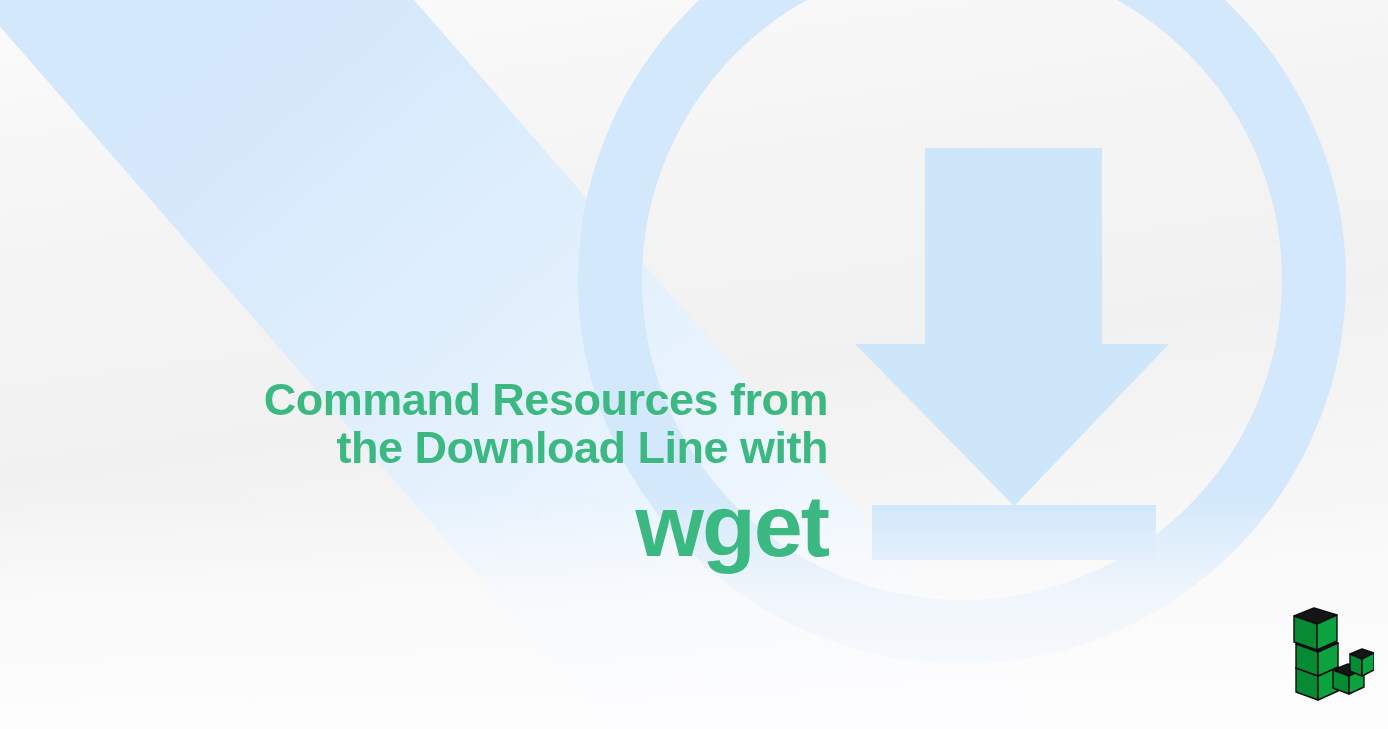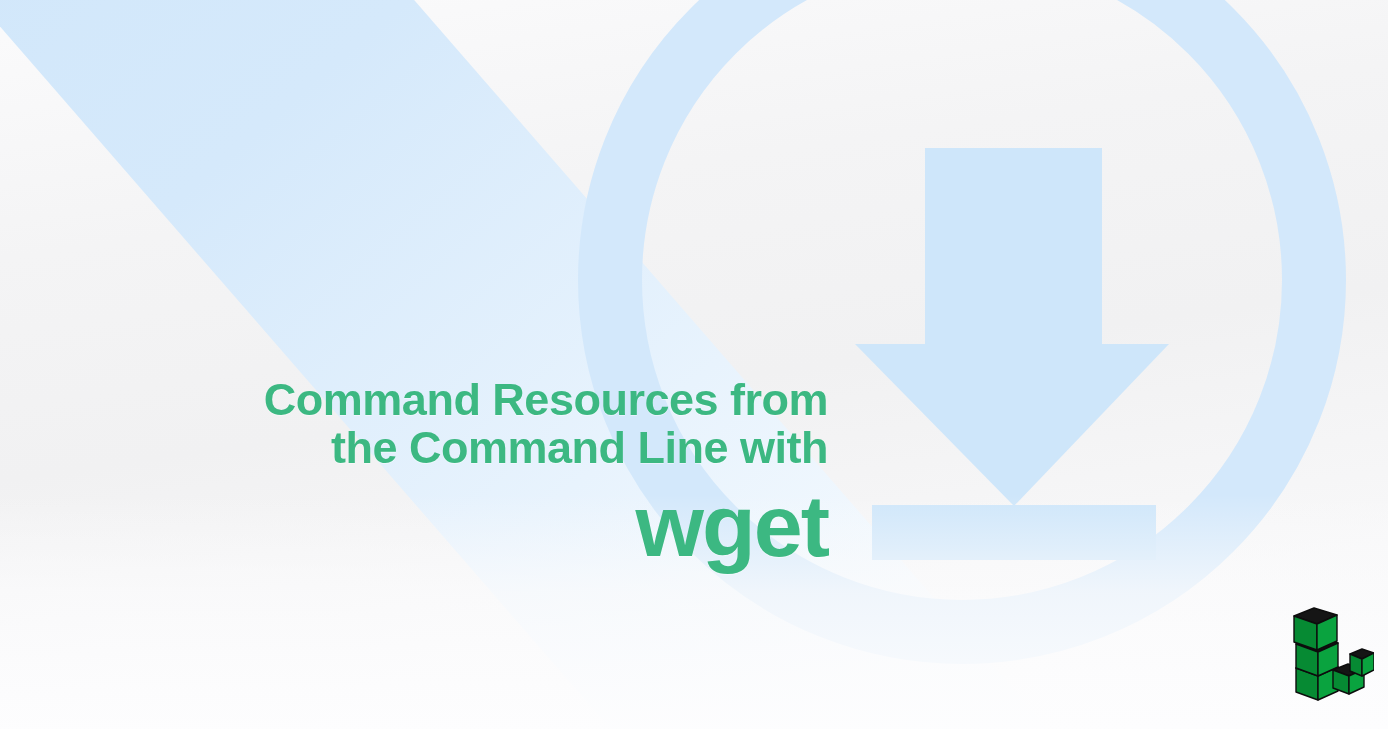--- a/index.html
+++ b/index.html
@@ -104,21 +104,21 @@
       <div class="dl-shaft"></div>
       <div class="dl-head"></div>
       <div class="dl-bar"></div>
     </div>
 
     <div class="ring-fade"></div>
   </div>
 
   <div class="headline">
     <div class="hl-line">Command Resources from</div>
-    <div class="hl-line">the Command Line with</div>
+    <div class="hl-line">the Download Line with</div>
   </div>
   <div class="hl-word">wget</div>
 
   <div class="logo">
     <svg width="92" height="104" viewBox="0 0 92 104">
       <g stroke="#0d0d0d" stroke-width="1.4" stroke-linejoin="round">
 
         <g>
           <polygon points="14,64 34,56 56,63 36,72" fill="#151515"></polygon>
           <polygon points="14,64 36,72 36,96 14,88" fill="#068a33"></polygon>

